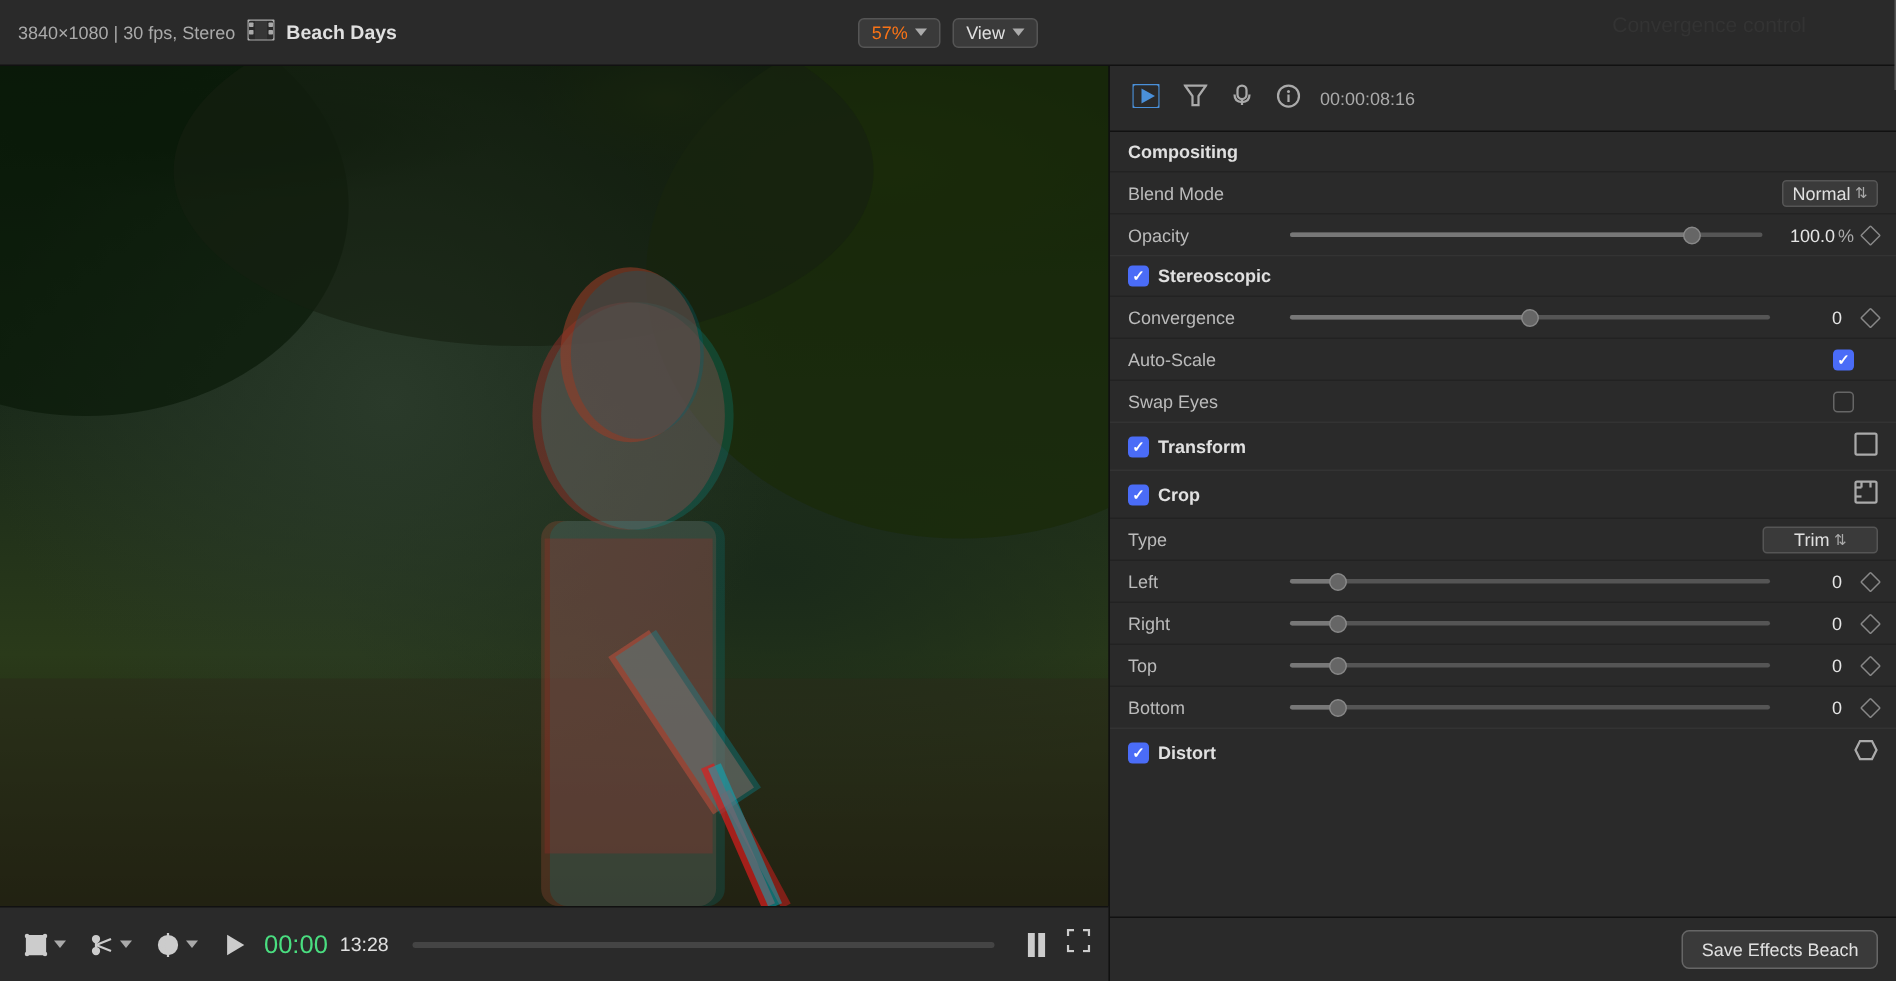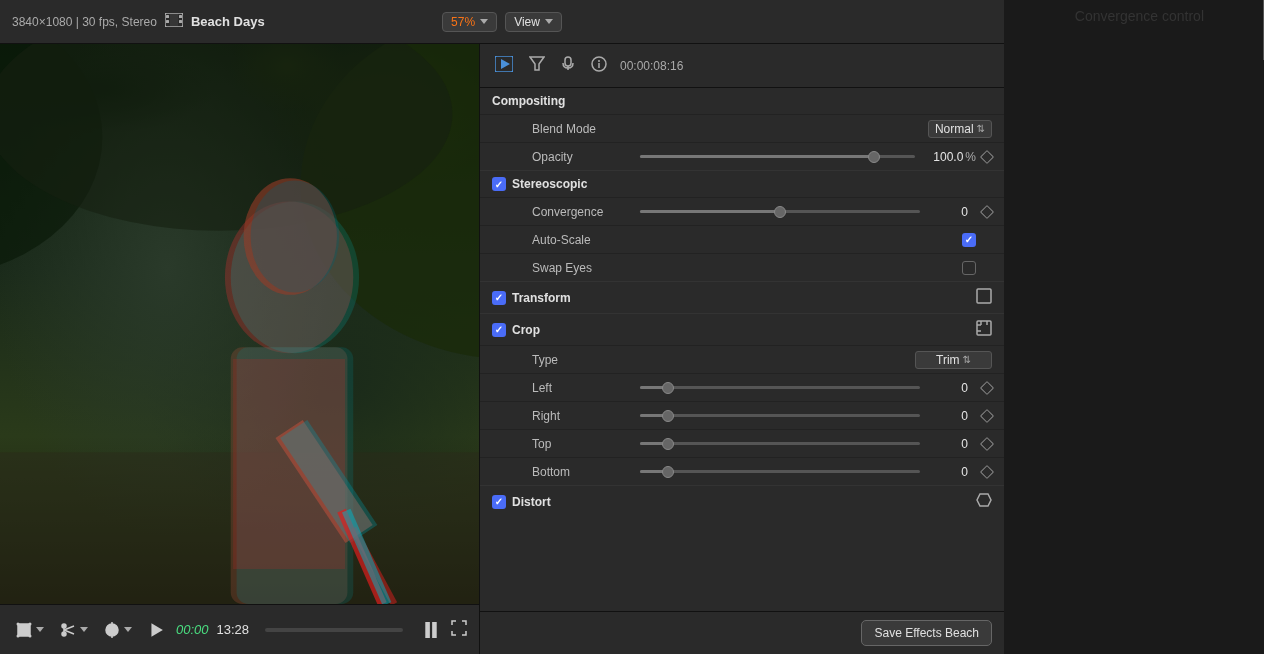--- a/index.html
+++ b/index.html
@@ -30,21 +30,21 @@
       right: 60px;
       font-size: 14px;
       color: #333;
       white-space: nowrap;
     }
 
     
     .main-container {
       display: flex;
       flex-direction: column;
-      width: 1004px;
+      width: 1264px;
       height: 654px;
     }
 
     
     .top-toolbar {
       display: flex;
       align-items: center;
       background: #2a2a2a;
       height: 44px;
       padding: 0 12px;
@@ -178,24 +178,23 @@
       display: flex;
       align-items: center;
       gap: 2px;
     }
     .ctrl-btn svg {
       width: 16px;
       height: 16px;
       fill: #ccc;
     }
     .timecode {
-      font-size: 13px;
+      font-size: 17px;
       color: #e0e0e0;
       font-variant-numeric: tabular-nums;
-      font-style: italic;
     }
     .timecode-green {
       color: #4ade80;
     }
     .duration {
       color: #e0e0e0;
       font-size: 13px;
     }
     .fullscreen-btn {
       background: none;
@@ -306,21 +305,20 @@
       align-items: center;
       padding: 4px 12px;
       min-height: 28px;
       border-top: 1px solid #222;
     }
     .prop-label {
       font-size: 12px;
       color: #bbb;
       width: 100px;
       flex-shrink: 0;
-      margin-left: 40px;
     }
     .blend-mode-btn {
       background: #3a3a3a;
       border: 1px solid #555;
       border-radius: 3px;
       color: #e0e0e0;
       font-size: 12px;
       padding: 1px 6px;
       cursor: pointer;
       display: flex;

